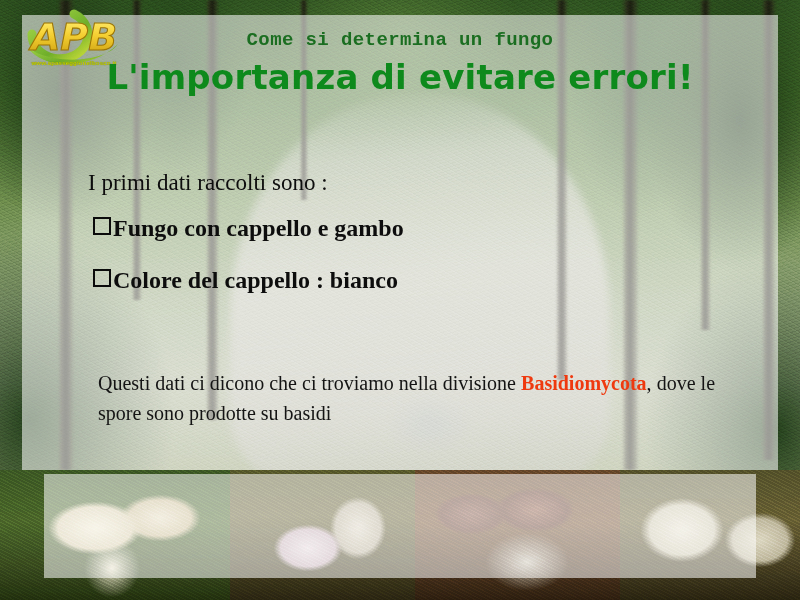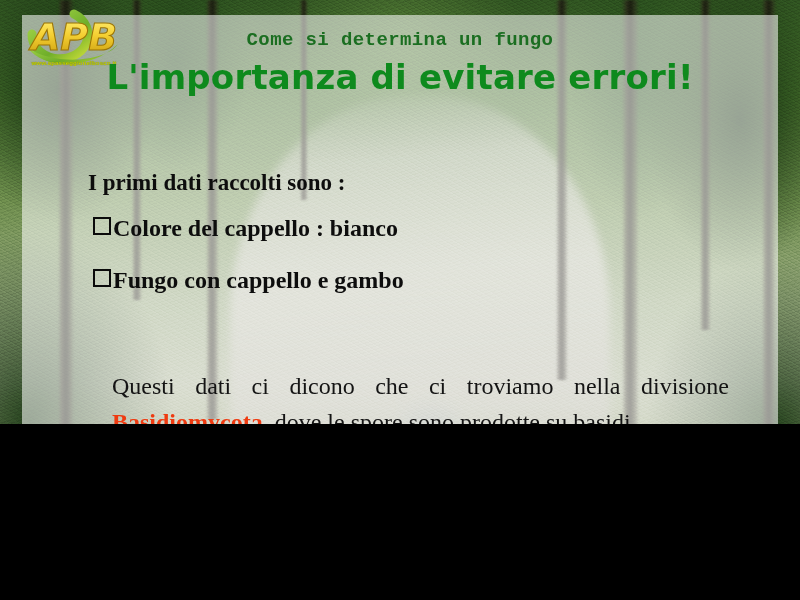--- a/index.html
+++ b/index.html
@@ -1,17 +1,17 @@
 <!DOCTYPE html>
 <html><head>
 <meta charset="utf-8">
 <style>
   html,body{margin:0;padding:0;background:#000;}
   #slide{
-    position:relative;width:800px;height:424px;overflow:hidden;
+    position:relative;width:800px;height:600px;overflow:hidden;
     font-family:"Liberation Serif",serif;
   }
 
   
   .bg{position:absolute;inset:0;background:#3b5a27;}
   .bg .canopy{
     position:absolute;left:0;top:0;width:800px;height:600px;
     background:
       radial-gradient(ellipse 140px 190px at 60px 90px, rgba(20,46,14,.95), rgba(20,46,14,0) 70%),
       radial-gradient(ellipse 110px 160px at 175px 60px, rgba(31,66,22,.85), rgba(31,66,22,0) 70%),
@@ -60,35 +60,35 @@
   }
   .maintitle{
     position:absolute;left:0;top:57px;width:800px;text-align:center;
     font-family:"DejaVu Sans",sans-serif;font-weight:bold;font-size:34px;
     color:#0e8a1d;letter-spacing:.2px;
   }
 
   
   .lead{
     position:absolute;left:88px;top:170px;
-    font-size:23px;color:#0d0d0d;font-weight:bold;
+    font-size:23px;color:#0d0d0d;font-weight:normal;
   }
   .bullets{position:absolute;left:93px;top:216px;width:640px;}
   .bullet{
     display:flex;align-items:baseline;margin-bottom:27px;
     font-size:24px;font-weight:bold;color:#0d0d0d;line-height:1.05;
   }
   .bullet .sq{
     display:inline-block;width:14px;height:14px;flex:0 0 auto;
     border:2.5px solid #0b0b0b;background:transparent;margin-right:2px;
     position:relative;top:-1px;
   }
   .para{
-    position:absolute;left:112px;top:368px;width:617px;
-    font-size:24px;color:#141414;text-align:justify;line-height:1.5;
+    position:absolute;left:98px;top:368px;width:617px;
+    font-size:20px;color:#141414;text-align:justify;line-height:1.5;
   }
   .para .sp{font-weight:bold;color:#ef3a10;}
 
   
   .strip{position:absolute;left:0;top:470px;width:800px;height:130px;display:flex;}
   .ph{position:relative;height:130px;overflow:hidden;}
   .ph1{width:230px;background:
       radial-gradient(ellipse 60px 34px at 95px 58px, #efe9d2, #d9cfae 62%, rgba(217,207,174,0) 78%),
       radial-gradient(ellipse 52px 30px at 160px 48px, #e4dcc0, #cdbf99 60%, rgba(205,191,153,0) 78%),
       radial-gradient(ellipse 40px 42px at 112px 98px, #e8e2cb, rgba(232,226,203,0) 70%),
@@ -153,25 +153,25 @@
   </div>
 
   <div class="subtitle">Come si determina un fungo</div>
   <div class="maintitle">L'importanza di evitare errori!</div>
 
   <div class="lead">I primi dati raccolti sono :</div>
 
   <div class="bullets">
     <div class="bullet">
       <span class="sq"></span>
-      <span>Colore del cappello : bianco</span>
+      <span>Fungo con cappello e gambo</span>
     </div>
     <div class="bullet">
       <span class="sq"></span>
-      <span>Fungo con cappello e gambo</span>
+      <span>Colore del cappello : bianco</span>
     </div>
   </div>
 
   <div class="para"><span>Questi dati ci dicono che ci troviamo nella divisione </span><span class="sp">Basidiomycota</span><span>, dove le spore sono prodotte su basidi</span></div>
 
   <div class="strip">
     <div class="ph ph1">
         <div class="grain"></div>
       </div>
     <div class="ph ph2">

